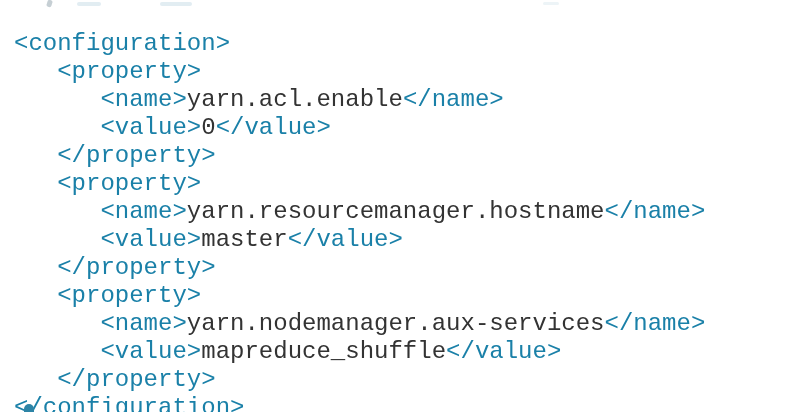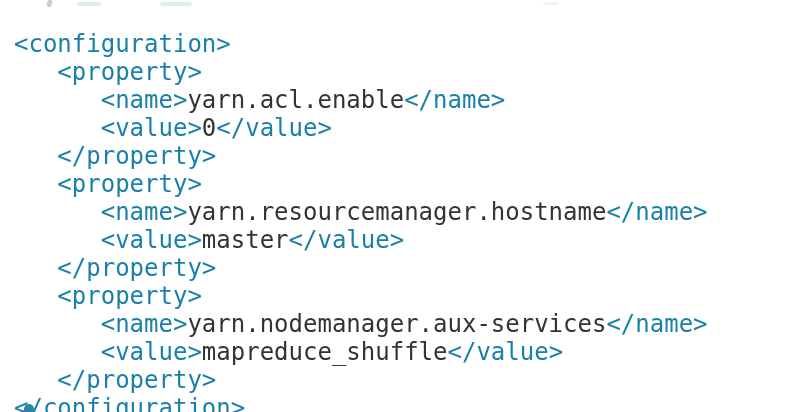--- a/index.html
+++ b/index.html
@@ -20,21 +20,21 @@
   .code-view {
     position: absolute;
     left: 14px;
     top: 6px;
     font-family: "DejaVu Sans Mono", "Liberation Mono", monospace;
     font-size: 24px;
     line-height: 28px;
     white-space: pre;
     color: var(--text-color);
   }
-  .code-line { height: 28px; }
+  .code-line { height: 28px; font-family: Liberation Mono, monospace; }
   .tok-tag  { color: var(--tag-color); }
   .tok-text { color: var(--text-color); }
 
   
   .frag { position: absolute; }
   .frag-a {
     left: 47px; top: 0; width: 5px; height: 7px;
     background: #c6cfd4; border-radius: 2px; transform: rotate(18deg);
   }
   .frag-b { left: 77px;  top: 2px; width: 24px; height: 4px; background: #e2edf2; border-radius: 2px; }

